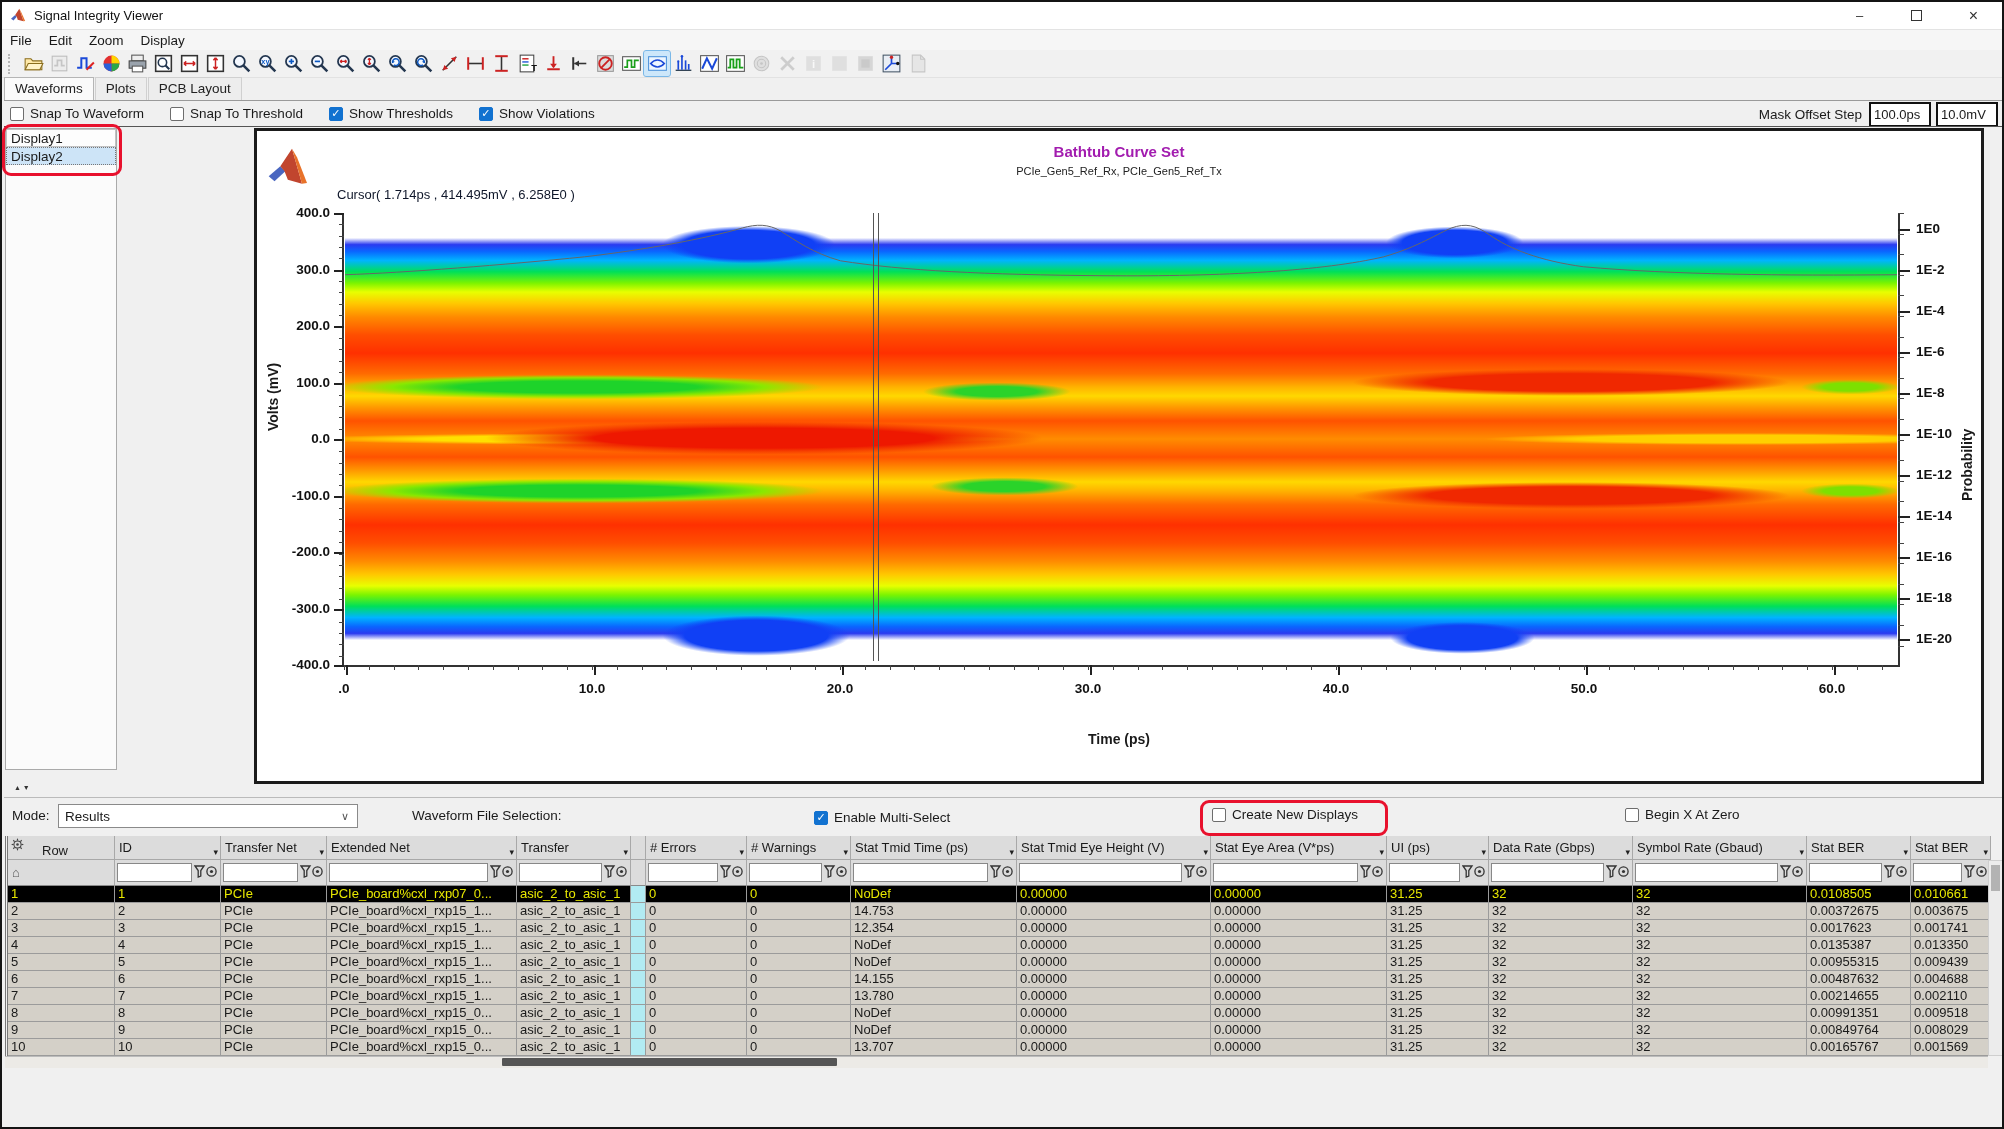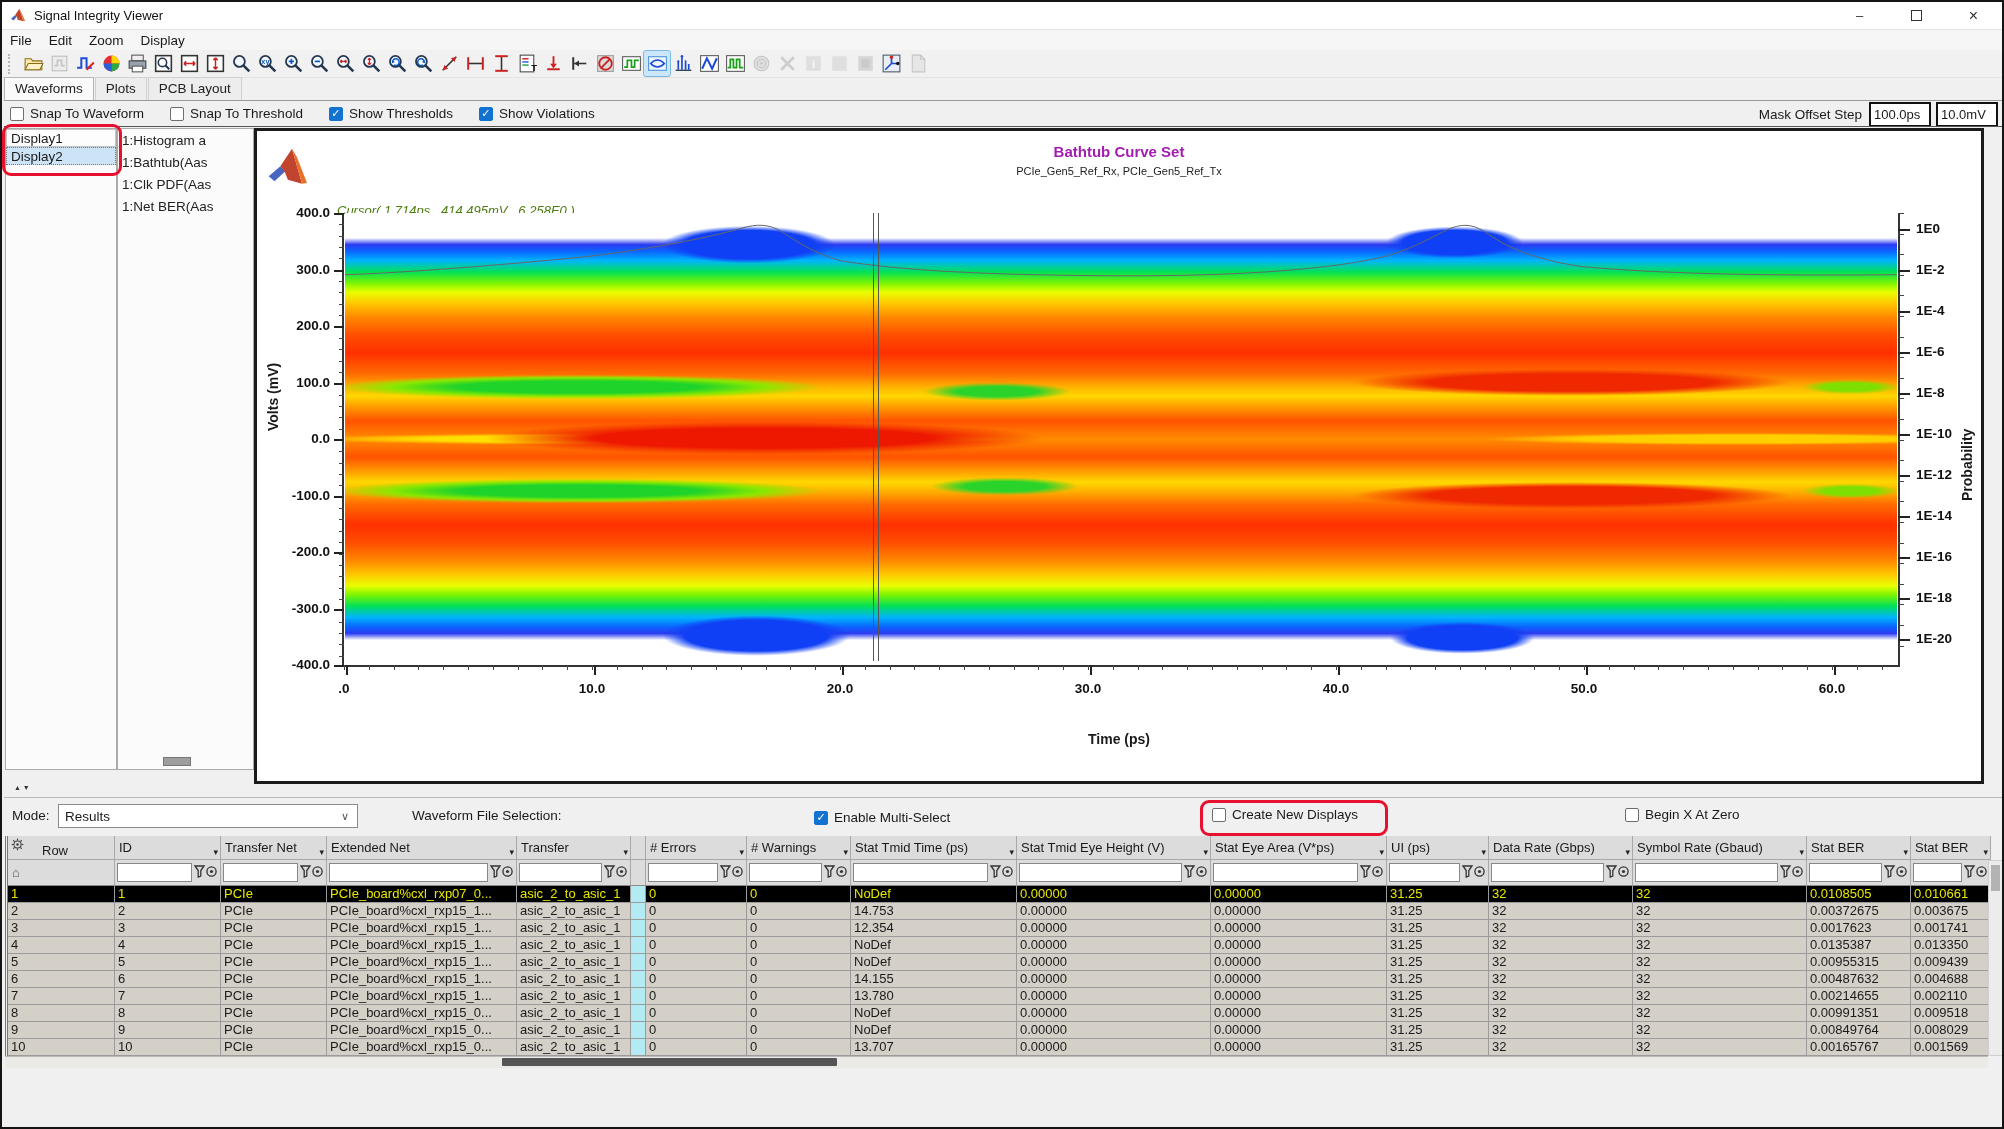--- a/index.html
+++ b/index.html
@@ -39,21 +39,21 @@
   .dispitem.sel{background:#cde4f7;border:1px dotted #777;}
   .plotlist{position:absolute;left:113px;top:1px;width:135px;height:640px;background:#fbfbfb;border:1px solid #aaa;overflow:hidden;}
   .plotitem{font-size:13.5px;color:#222;padding:4px 2px 3px 4px;white-space:nowrap;}
   .plotlist-scroll{position:absolute;left:45px;bottom:3px;width:26px;height:7px;background:#9e9e9e;border:1px solid #777;}
   .ann{position:absolute;border:3px solid #e8112d;border-radius:9px;pointer-events:none;}
   
   .plotpanel{position:absolute;left:250px;top:1px;width:1730px;height:656px;background:#fff;border:3px solid #1b1b1b;box-sizing:border-box;}
   .mlogo{position:absolute;left:10px;top:14px;}
   .ptitle{position:absolute;left:0;top:12px;width:100%;text-align:center;font-size:15px;font-weight:bold;color:#a21caf;}
   .psub{position:absolute;left:0;top:34px;width:100%;text-align:center;font-size:11px;color:#222;}
-  .cursorreadout{position:absolute;left:80px;top:72px;font-size:13px;color:#4d7c0f;font-style:italic;}
+  .cursorreadout{position:absolute;left:80px;top:56px;font-size:13px;color:#0f172a;}
   .axes{position:absolute;left:85px;top:82px;width:1558px;height:454px;border-left:2px solid #333;border-right:2px solid #333;border-bottom:2px solid #333;box-sizing:border-box;}
   .eye{position:absolute;left:1px;top:0;width:1552px;height:452px;
     background:
       radial-gradient(ellipse 120px 26px at 26% 7%, #1040f5 0 55%, rgba(16,64,245,0) 72%),
       radial-gradient(ellipse 95px 22px at 71.5% 6.5%, #1040f5 0 55%, rgba(16,64,245,0) 72%),
       radial-gradient(ellipse 130px 28px at 26.5% 93.5%, #1040f5 0 55%, rgba(16,64,245,0) 72%),
       radial-gradient(ellipse 100px 22px at 72% 94%, #1040f5 0 55%, rgba(16,64,245,0) 72%),
       radial-gradient(ellipse 300px 15px at 15% 38.5%, #1ed32a 0 40%, #8ae800 62%, rgba(255,220,0,0) 82%),
       radial-gradient(ellipse 300px 15px at 15% 61.5%, #1ed32a 0 40%, #8ae800 62%, rgba(255,220,0,0) 82%),
       radial-gradient(ellipse 90px 11px at 42% 39.5%, #2ad32a 0 45%, rgba(160,232,0,0) 82%),
@@ -416,27 +416,20 @@
       <div class="maskfield">100.0ps</div>
       <div class="maskfield">10.0mV</div>
     </div>
   </div>
 
   <div class="workspace">
     <div class="displist" id="displist">
         <div class="dispitem">Display1</div>
         <div class="dispitem sel">Display2</div>
       </div>
-    <div class="plotlist" id="plotlist">
-      <div class="plotitem">1:Histogram a</div>
-        <div class="plotitem">1:Bathtub(Aas</div>
-        <div class="plotitem">1:Clk PDF(Aas</div>
-        <div class="plotitem">1:Net BER(Aas</div>
-        <div class="plotlist-scroll"></div>
-    </div>
 
     <div class="ann" style="left:-2px;top:-3px;width:114px;height:46px;"></div>
 
     <div class="plotpanel">
       <svg class="mlogo" width="50" height="46" viewBox="0 0 60 52">
         <polygon points="2,36 16,24 22,30 9,42" fill="#4a66c0"></polygon>
         <polygon points="16,24 30,3 42,45 25,40 21,30" fill="#c1452e"></polygon>
         <polygon points="30,3 36,13 48,44 42,45" fill="#e8722a"></polygon>
       </svg>
       <div class="ptitle">Bathtub Curve Set</div>

